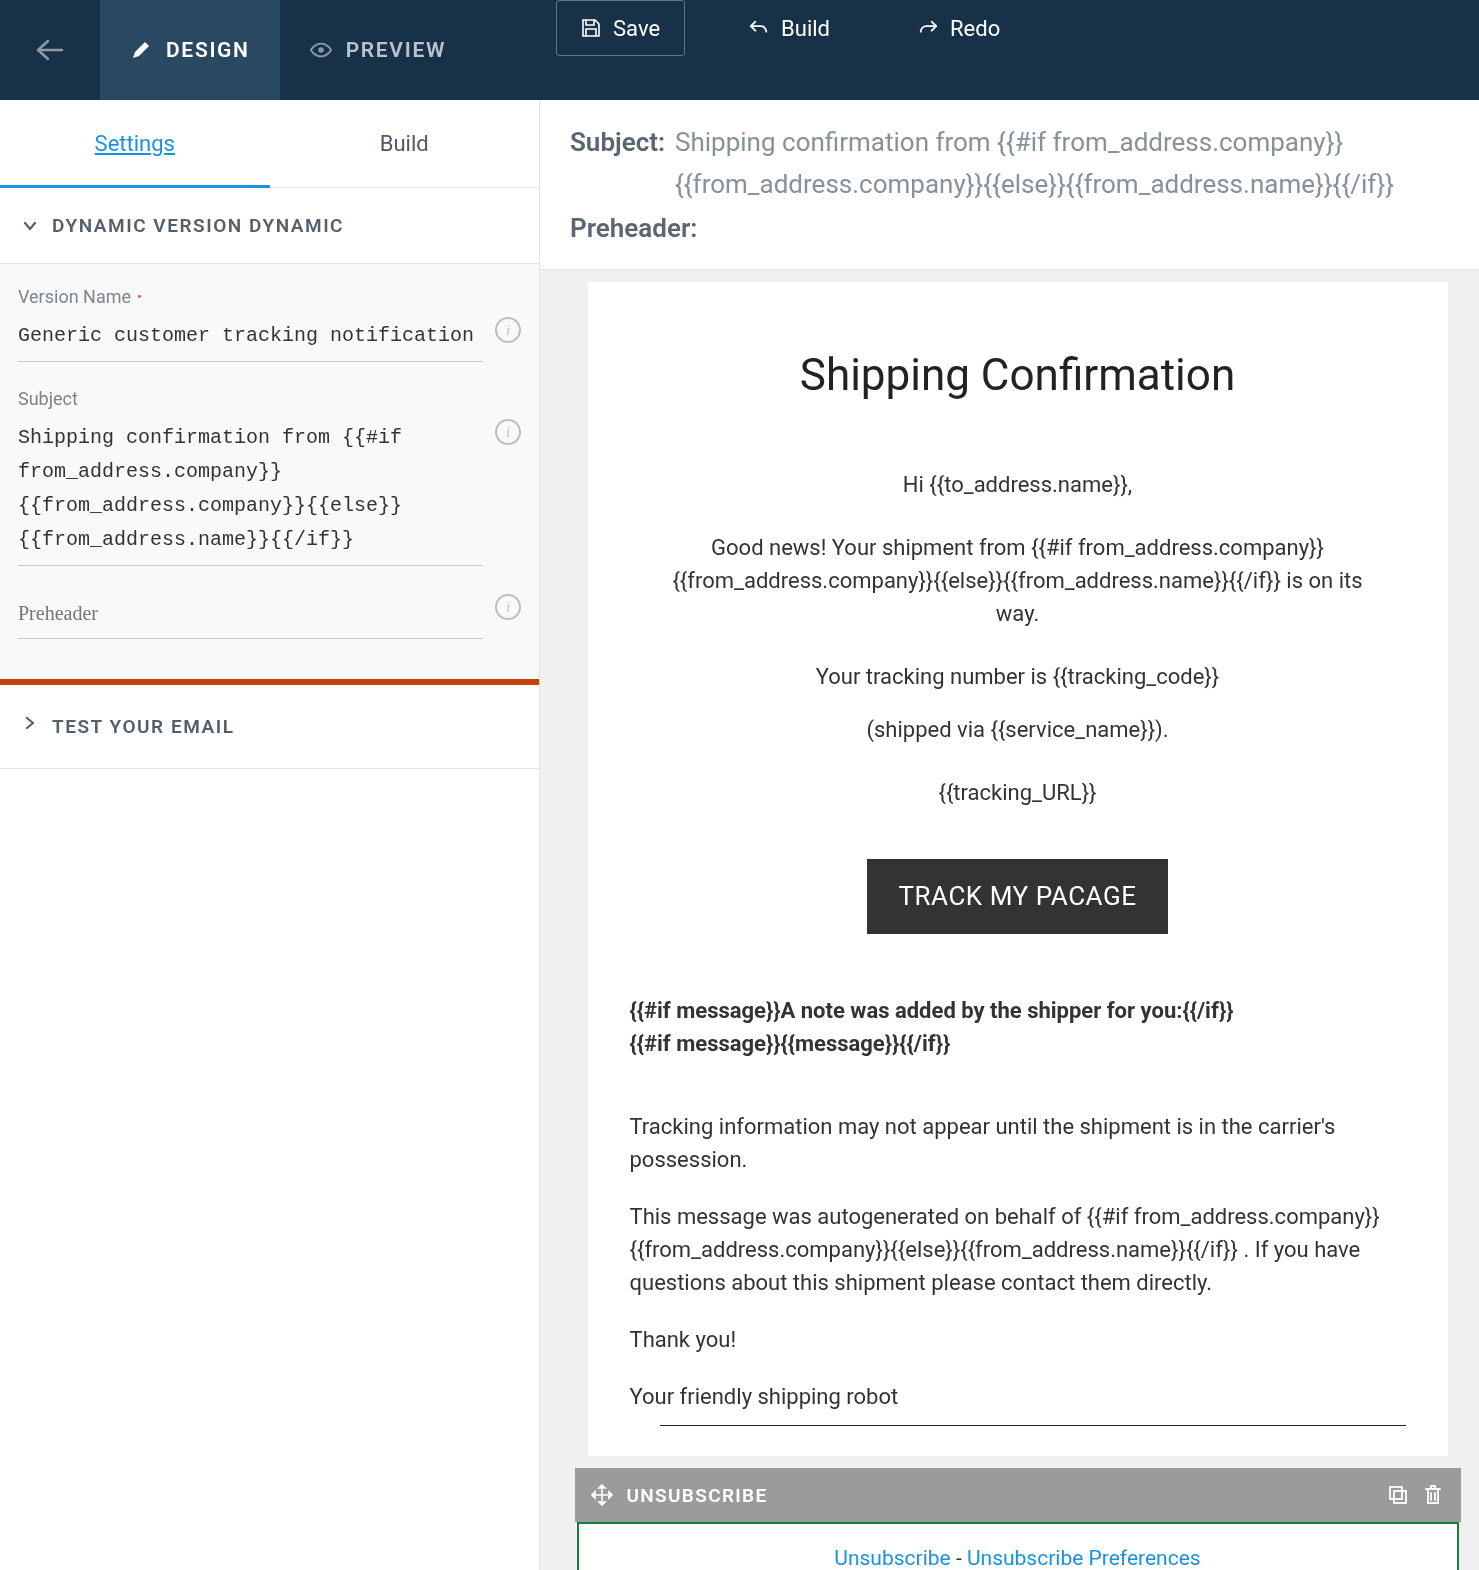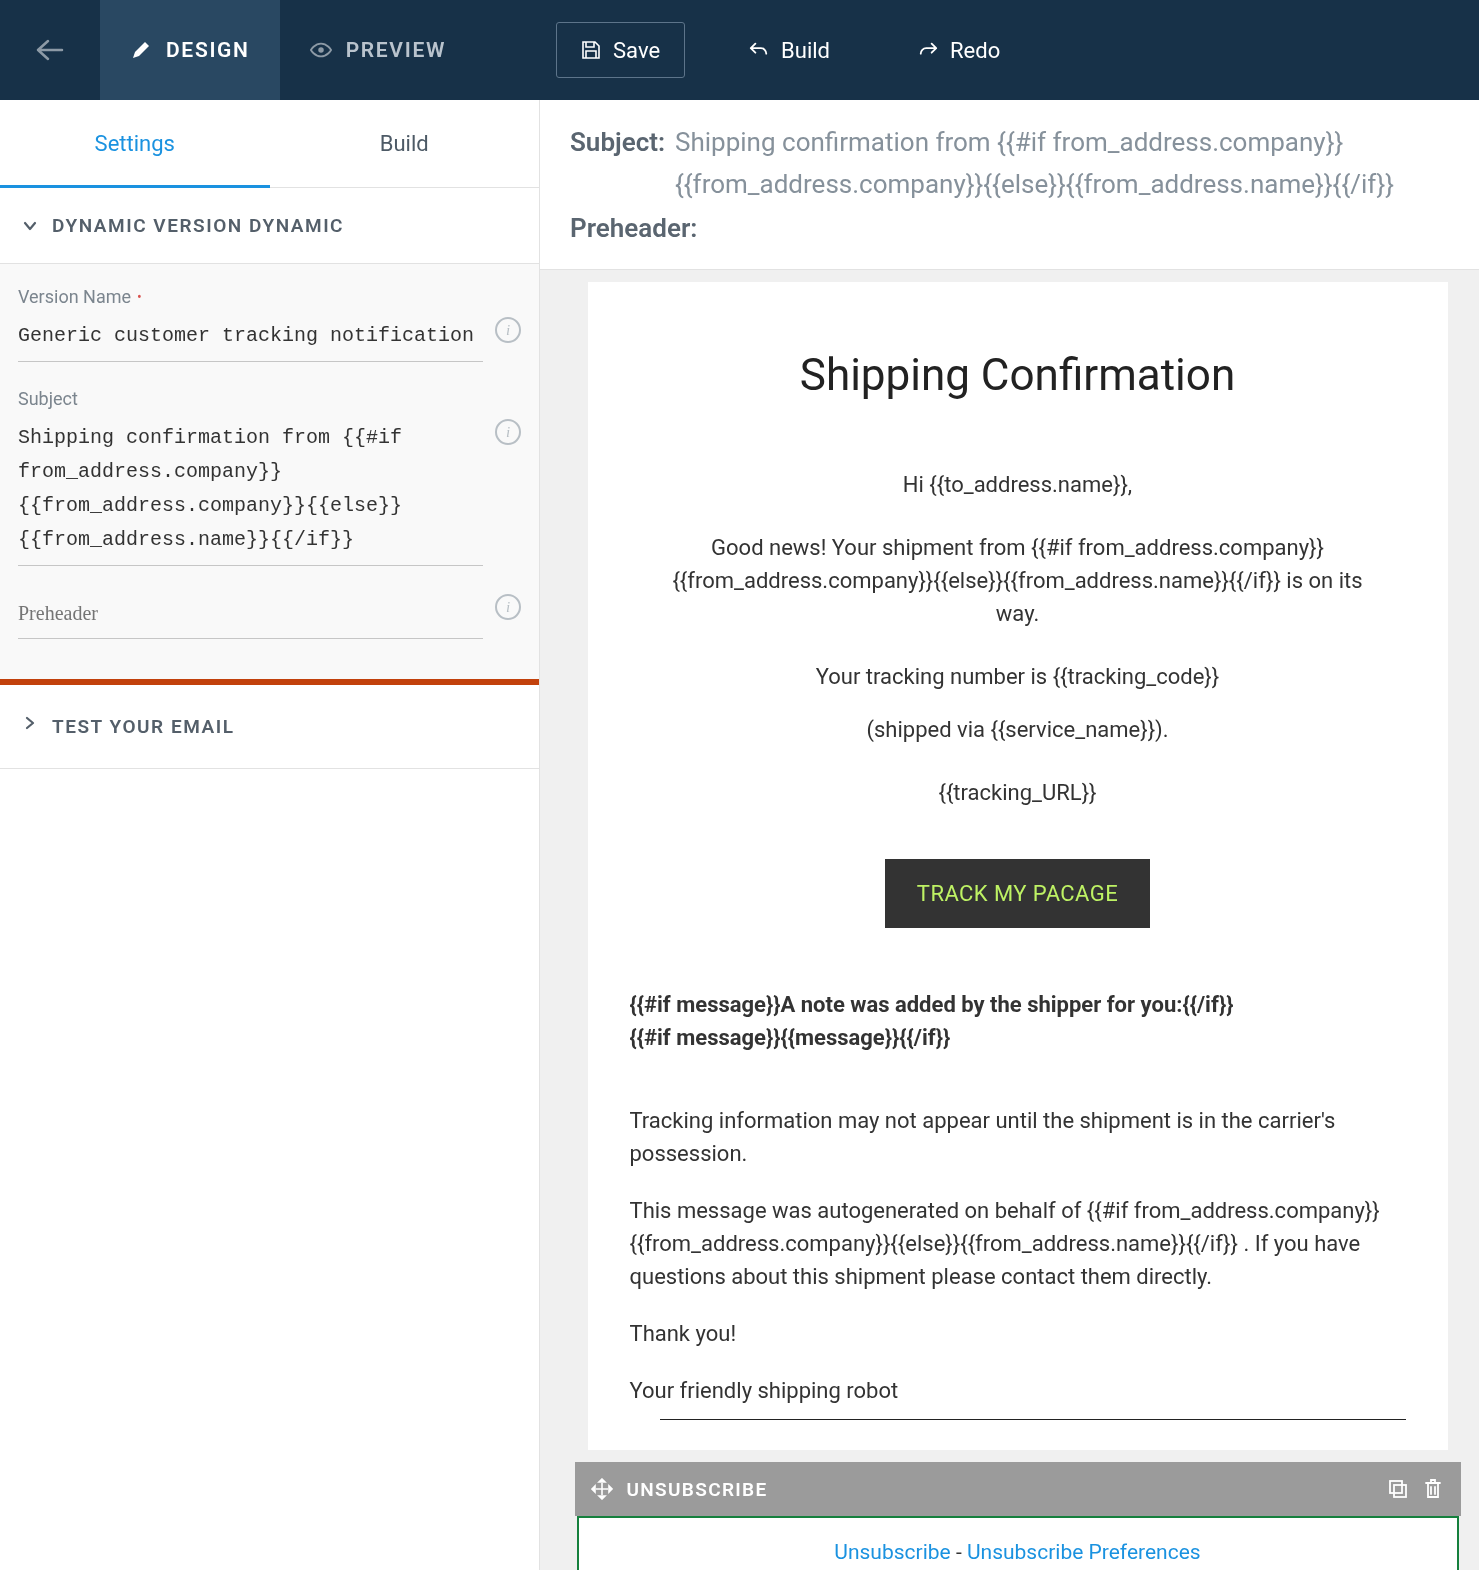--- a/index.html
+++ b/index.html
@@ -10,21 +10,21 @@
     width: 1479px;
     height: 1570px;
     overflow: hidden;
   }
 
   
   .topbar {
     height: 100px;
     background: #173148;
     display: flex;
-    align-items: center;
+    align-items: flex-start;
     color: #b9c3cd;
   }
   .topbar-back {
     width: 100px;
     height: 100px;
     display: flex;
     align-items: center;
     justify-content: center;
     cursor: pointer;
   }
@@ -85,20 +85,21 @@
     display: flex;
     align-items: center;
     justify-content: center;
     font-size: 22px;
     color: #4d5a66;
     cursor: pointer;
     position: relative;
   }
   .side-tab.active {
     color: #1a92e0;
+    text-decoration: underline;
   }
   .side-tab.active::after {
     content:"";
     position:absolute;
     left:0; right:0; bottom:-1px;
     height:3px;
     background:#1a92e0;
   }
 
   .section-header {
@@ -218,23 +219,23 @@
     text-align:center;
     font-size:44px;
     font-weight:400;
     color:#222;
     margin-bottom:60px;
   }
   .email-center { text-align:center; margin-bottom:20px;}
   .track-btn {
     display:inline-block;
     background:#333;
-    color:#bef264;
+    color:#ffffff;
     padding:18px 32px;
-    font-size:22px;
+    font-size:26px;
     letter-spacing:0.02em;
     margin-top:30px;
     margin-bottom:40px;
     cursor:pointer;
   }
   .email-bold { font-weight:700; }
   .email-para { margin-bottom:24px; }
   .hr {
     border:none;
     border-top:1px solid #222;

